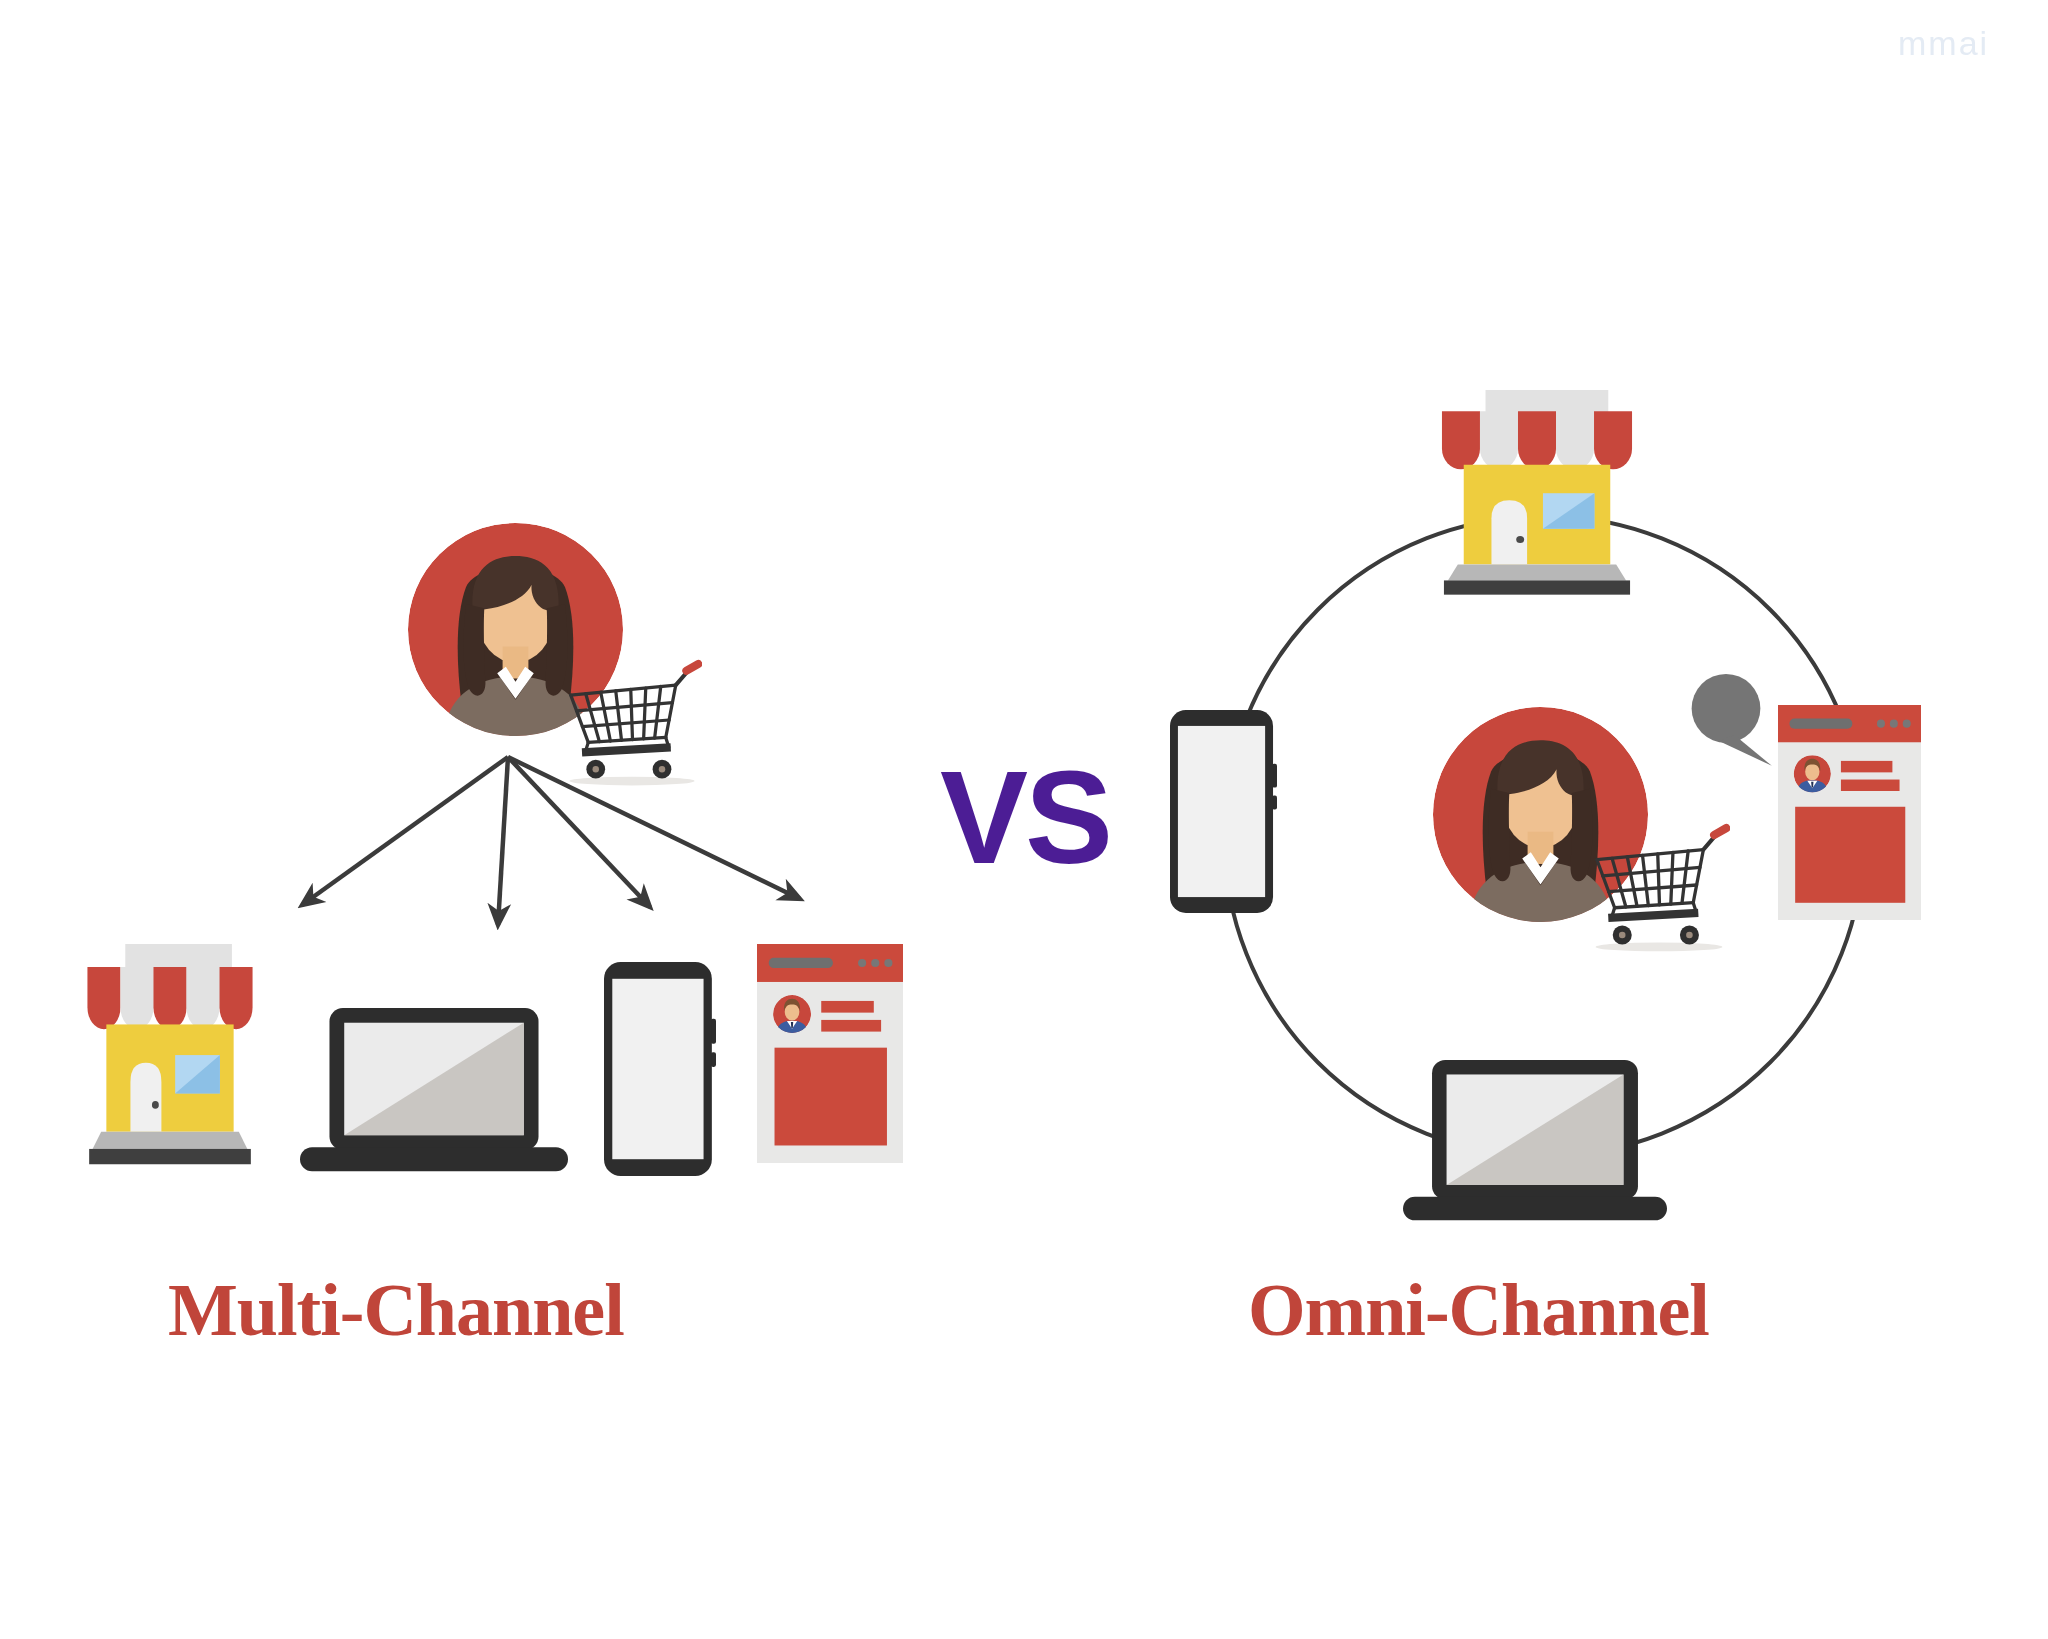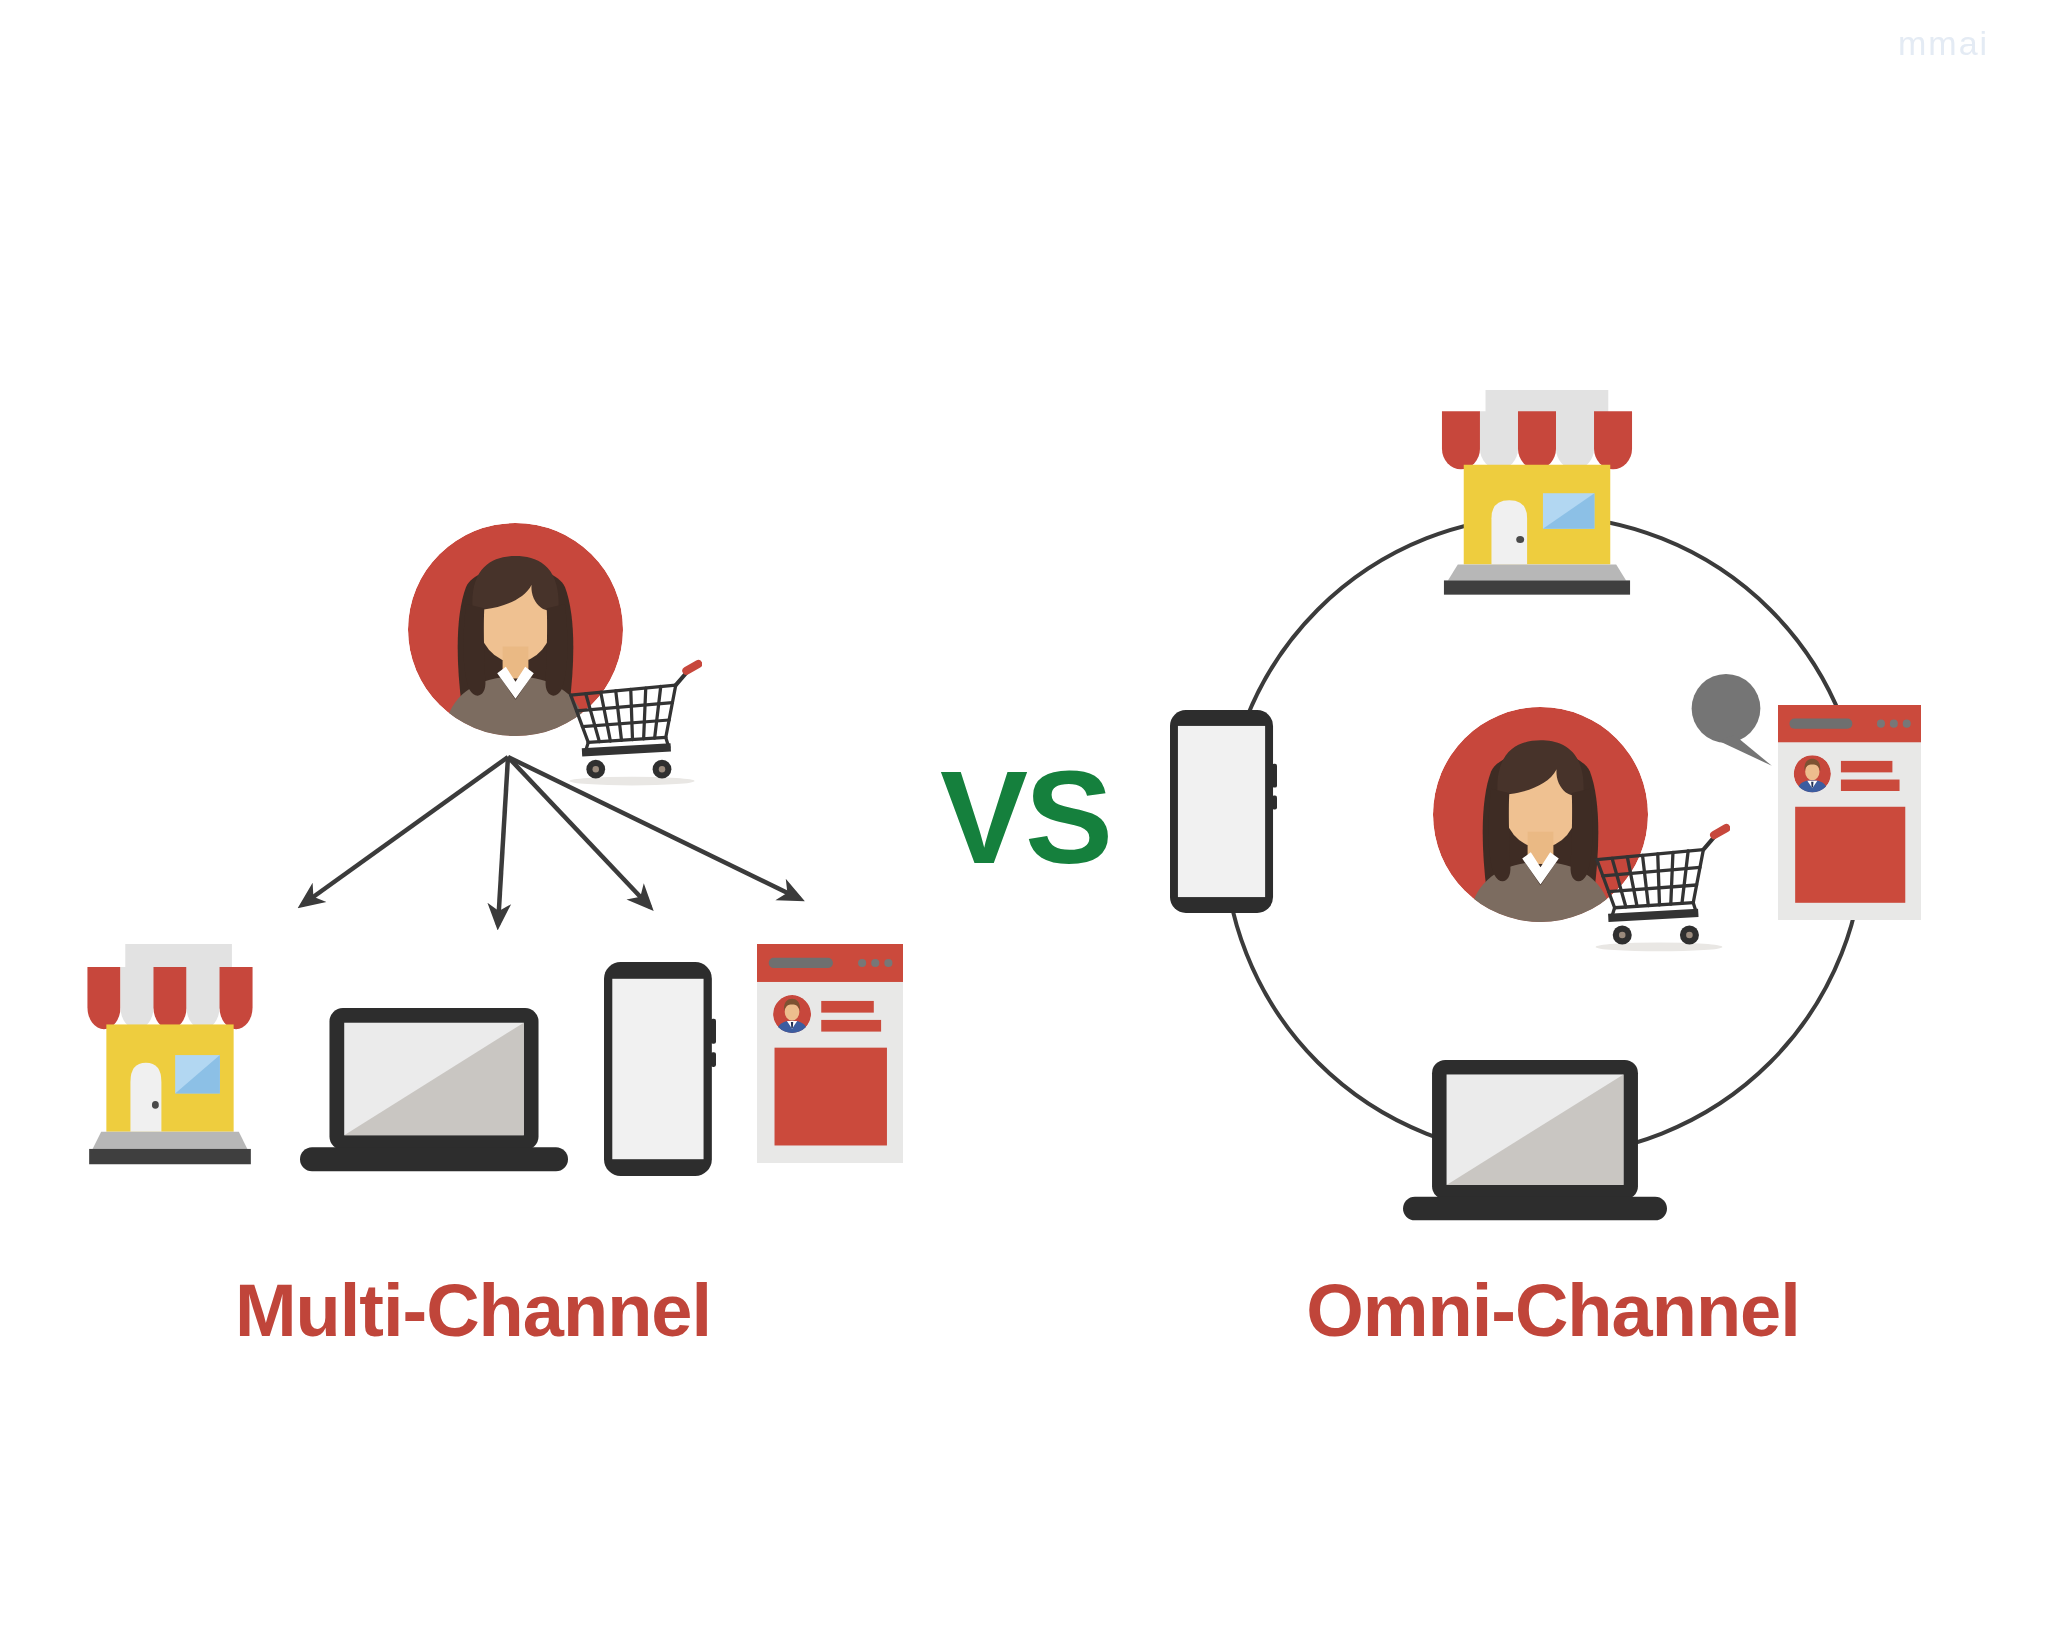--- a/index.html
+++ b/index.html
@@ -6,34 +6,33 @@
   #canvas{
     position:relative;
     width:2048px;height:1639px;
     background:#ffffff;
     overflow:hidden;
     font-family:"Liberation Sans", sans-serif;
   }
   .abs{position:absolute;display:block;}
   .label{
     position:absolute;
-    text-align:center;
     font-weight:bold;
     font-size:74px;
     letter-spacing:-1px;
     color:#c0453a;
-    font-family:Liberation Sans, sans-serif;
+    font-family:Liberation Serif, serif;
   }
   .vs{
     position:absolute;
     text-align:center;
     font-weight:bold;
     font-size:132px;
     letter-spacing:-3px;
-    color:#15803d;
+    color:#4c1d95;
     font-family:"Liberation Sans", sans-serif;
   }
   .watermark{
     position:absolute;
     font-size:34px;
     letter-spacing:2px;
     color:#e4ebf4;
     font-family:Liberation Sans, sans-serif;
   }
 </style>

